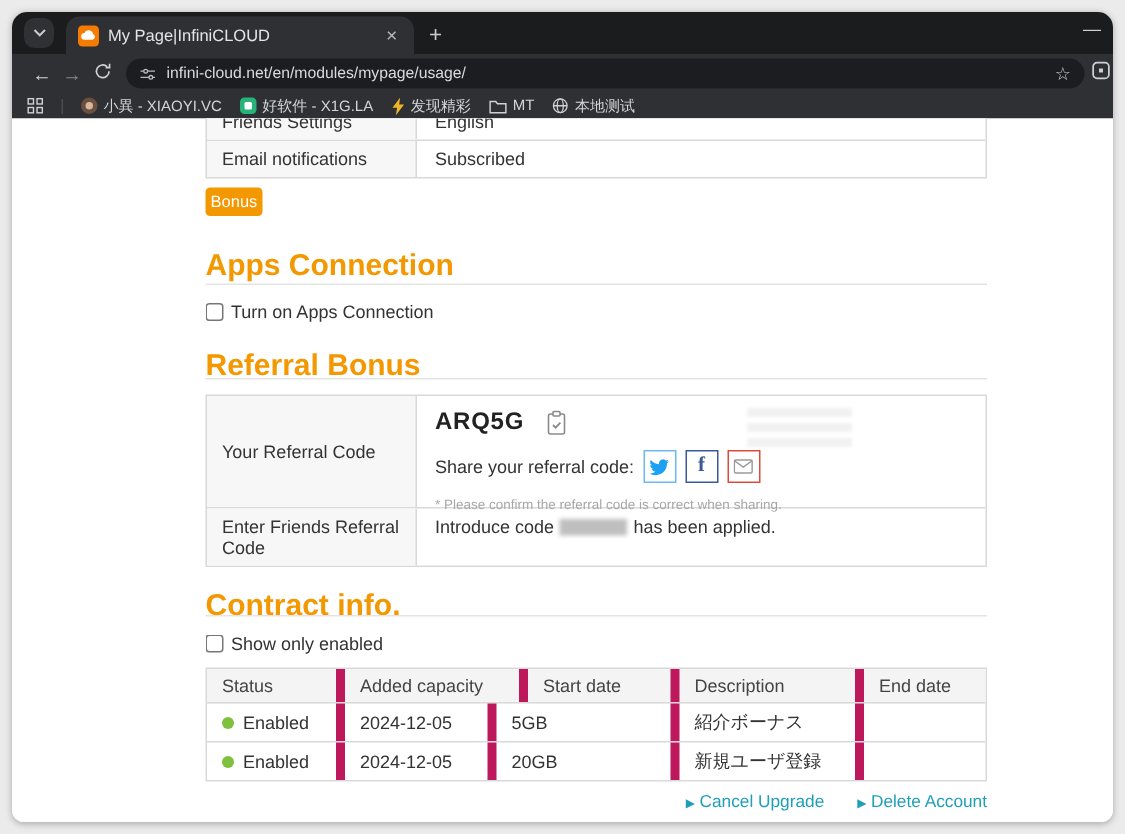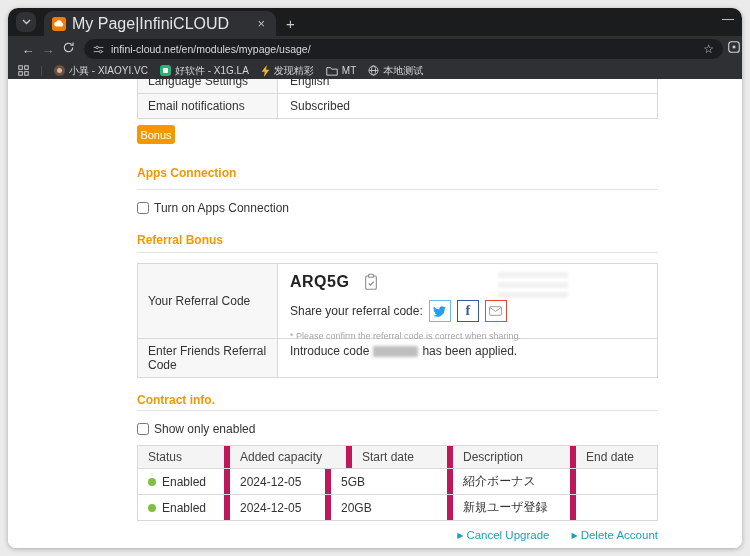--- a/index.html
+++ b/index.html
@@ -10,21 +10,21 @@
             box-shadow:0 1px 5px rgba(0,0,0,.28); }
 
   
   .tabstrip { height:28px; background:#1b1c1e; display:flex; align-items:flex-end; }
   .tab-search { width:20px; height:20px; margin:0 0 4px 8px; border-radius:7px; background:#2f3135;
                 color:#c7c9cc; display:flex; align-items:center; justify-content:center; }
   .tab { width:232px; height:25px; margin-left:8px; background:#2e3034; border-radius:9px 9px 0 0;
          display:flex; align-items:center; padding:0 8px; gap:6px; }
   .favicon { width:14px; height:14px; border-radius:3px; background:#f57c00; color:#fff; font-size:9px;
              display:flex; align-items:center; justify-content:center; flex:none; }
-  .tab-title { flex:1; font-size:16px; color:#e3e4e6; white-space:nowrap; overflow:hidden; text-overflow:ellipsis; }
+  .tab-title { flex:1; font-size:11px; color:#e3e4e6; white-space:nowrap; overflow:hidden; text-overflow:ellipsis; }
   .tab-close { color:#b7b9bc; font-size:13px; line-height:1; padding:1px 3px; border-radius:4px; }
   .new-tab { color:#c7c9cc; font-size:15px; margin:0 0 5px 10px; line-height:1; }
   .win-min { margin-left:auto; margin-right:8px; color:#d2d2d2; font-size:12px; padding-bottom:10px; }
 
   
   .toolbar { height:26px; background:#2e3034; display:flex; align-items:center; padding:0 6px 0 10px; }
   .nav-ic { color:#cfd1d4; font-size:13px; width:20px; text-align:center; flex:none; }
   .nav-ic.dim { color:#84878b; }
   .urlbar { flex:1; height:20px; margin:0 4px 0 6px; background:#1c1d20; border-radius:10px;
             display:flex; align-items:center; padding:0 9px; gap:7px; min-width:0; }
@@ -50,21 +50,21 @@
 
   .tbl { border:1px solid #d9d9d9; background:#fff; }
   .tbl-row { display:flex; border-bottom:1px solid #d9d9d9; }
   .tbl-row:last-child { border-bottom:none; }
   .tbl-label { width:140px; background:#f7f7f7; border-right:1px solid #d9d9d9; padding:5px 10px; flex:none; }
   .tbl-value { flex:1; padding:5px 12px; }
 
   .btn-edit { position:absolute; left:0; top:46px; width:38px; height:19px; background:#f39800; border:none;
               border-radius:3px; color:#fff; font-size:11px; font-family:inherit; }
 
-  h2.sec { font-size:12px; font-weight:bold; color:#f39800; }
+  h2.sec { font-size:20px; font-weight:bold; color:#f39800; }
   .hr { height:1px; background:#e4e4e4; }
 
   .chk-row { display:flex; align-items:center; gap:5px; }
   .chk-row input { width:12px; height:12px; margin:0; }
 
   
   .ref-code-line { display:flex; align-items:center; gap:14px; }
   .ref-code { font-size:16px; font-weight:bold; letter-spacing:.5px; color:#222; }
   .share-line { display:flex; align-items:center; gap:6px; margin-top:9px; }
   .share-box { width:22px; height:22px; background:#fff; display:flex; align-items:center; justify-content:center; border:1px solid; }
@@ -185,21 +185,21 @@
         </svg>
       <span>本地测试</span>
     </div>
   </div>
 
   <div class="page">
     <div class="content">
 
       <div class="tbl abs" style="top:-11px;">
         <div class="tbl-row">
-          <div class="tbl-label">Language Settings</div>
+          <div class="tbl-label">Friends Settings</div>
           <div class="tbl-value">English</div>
         </div>
         <div class="tbl-row">
           <div class="tbl-label">Email notifications</div>
           <div class="tbl-value">Subscribed</div>
         </div>
       </div>
 
       <button class="btn-edit">Bonus</button>
 

